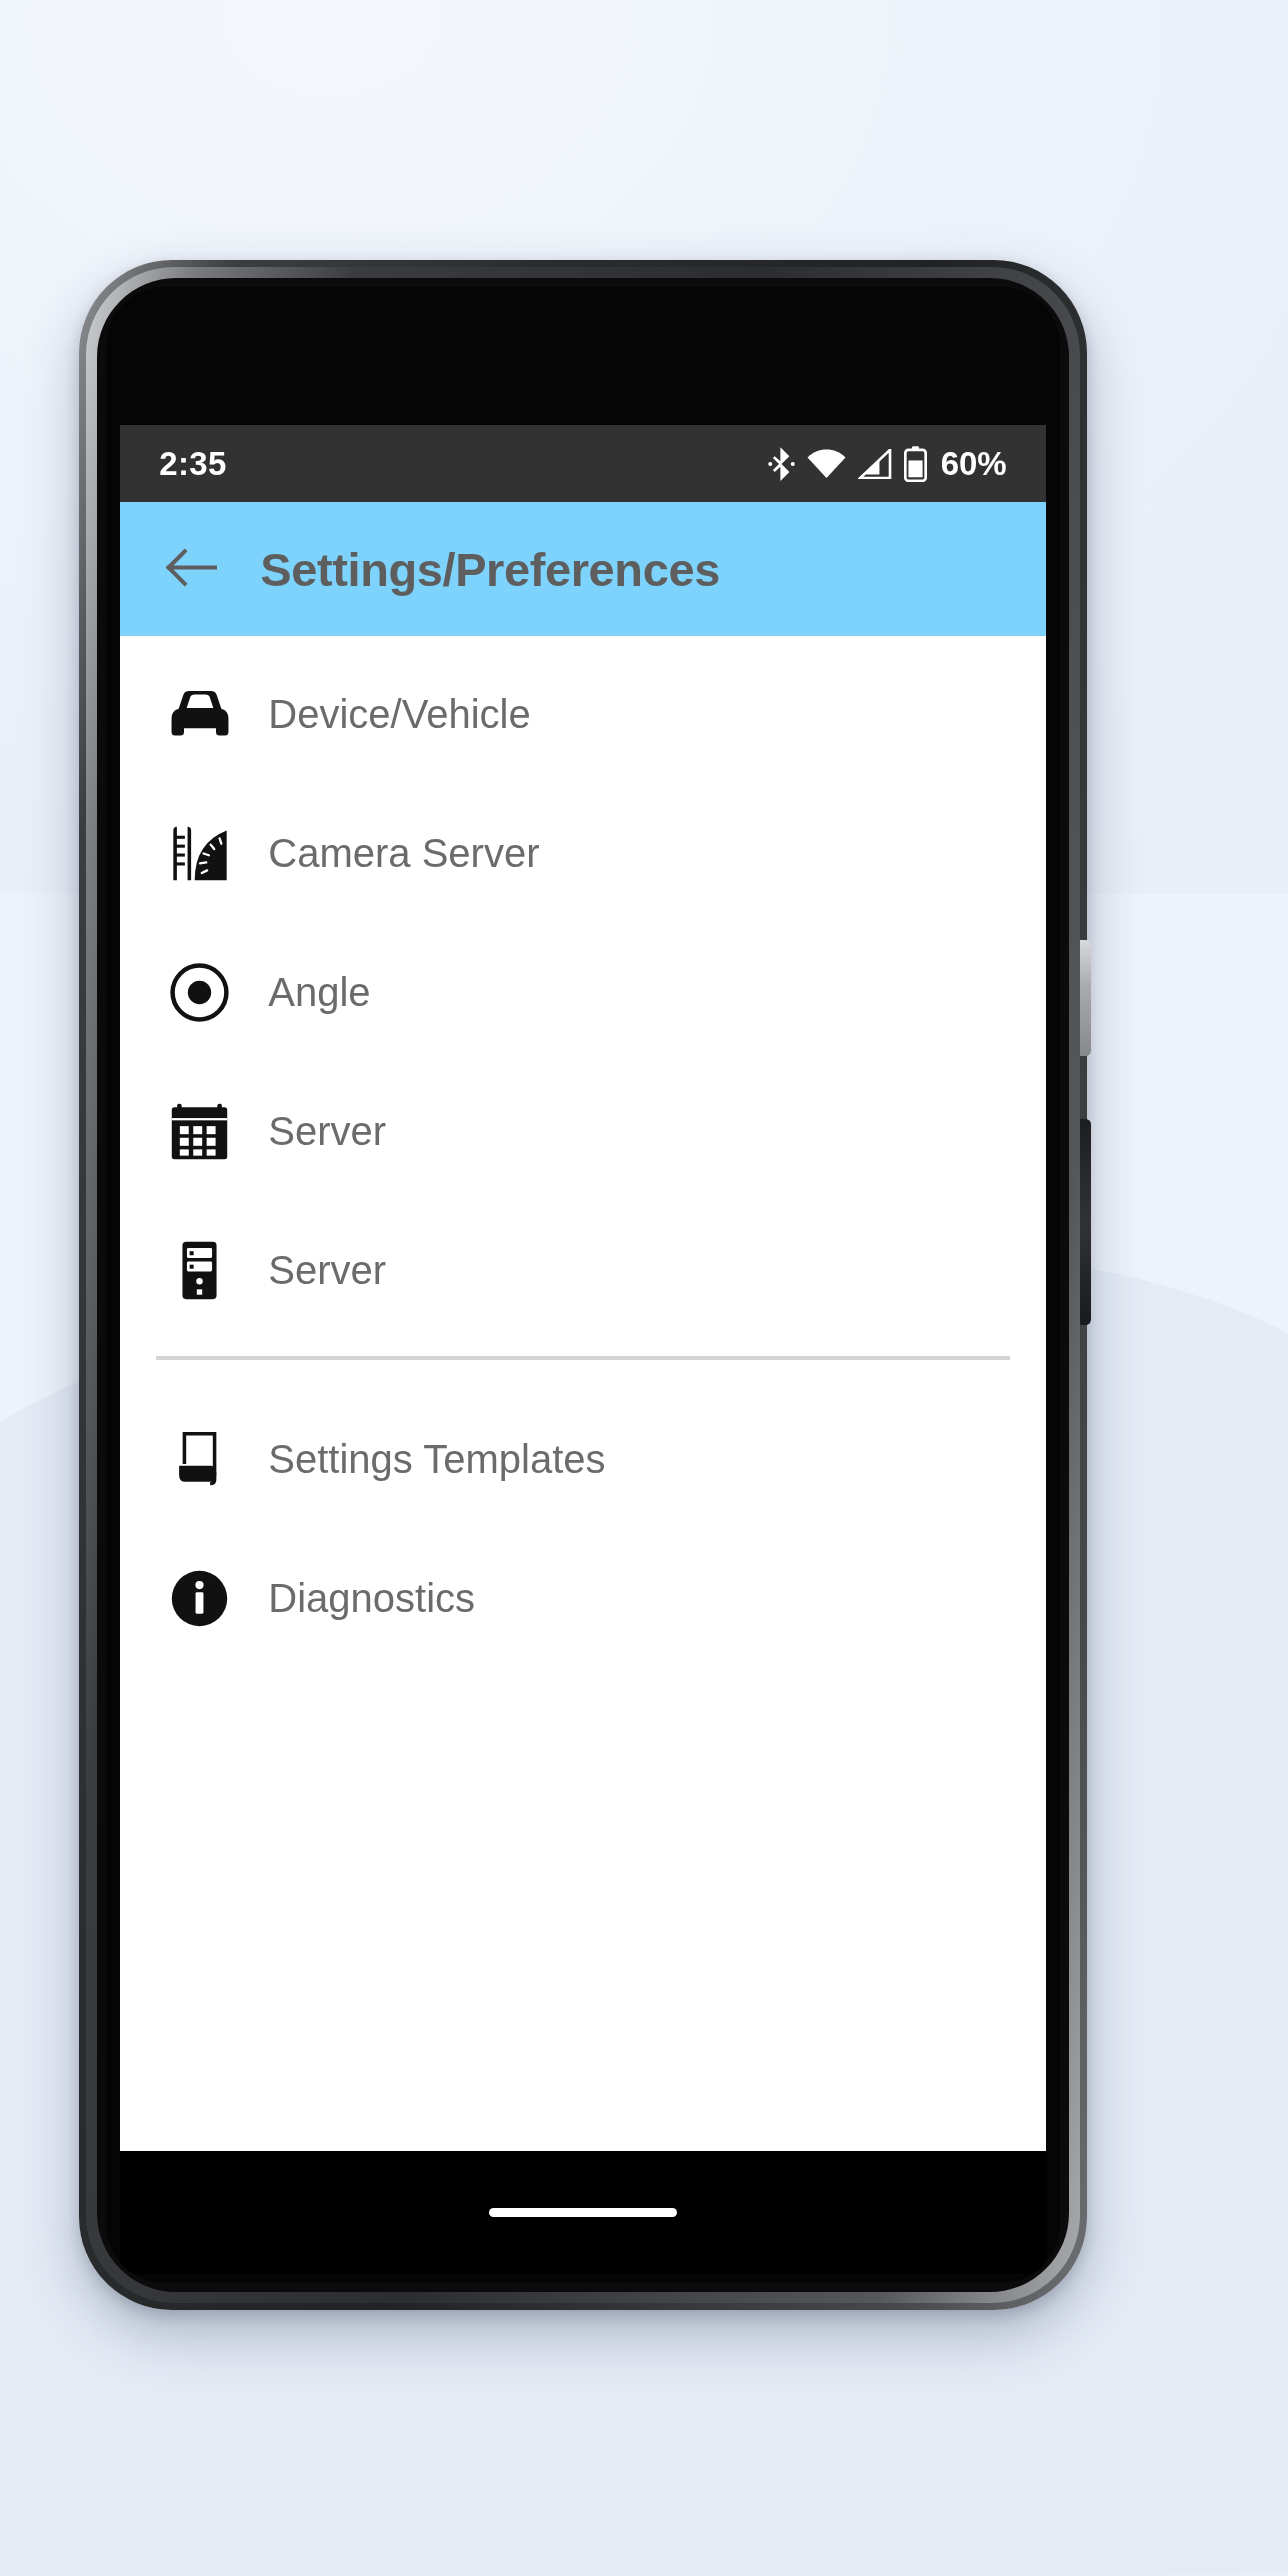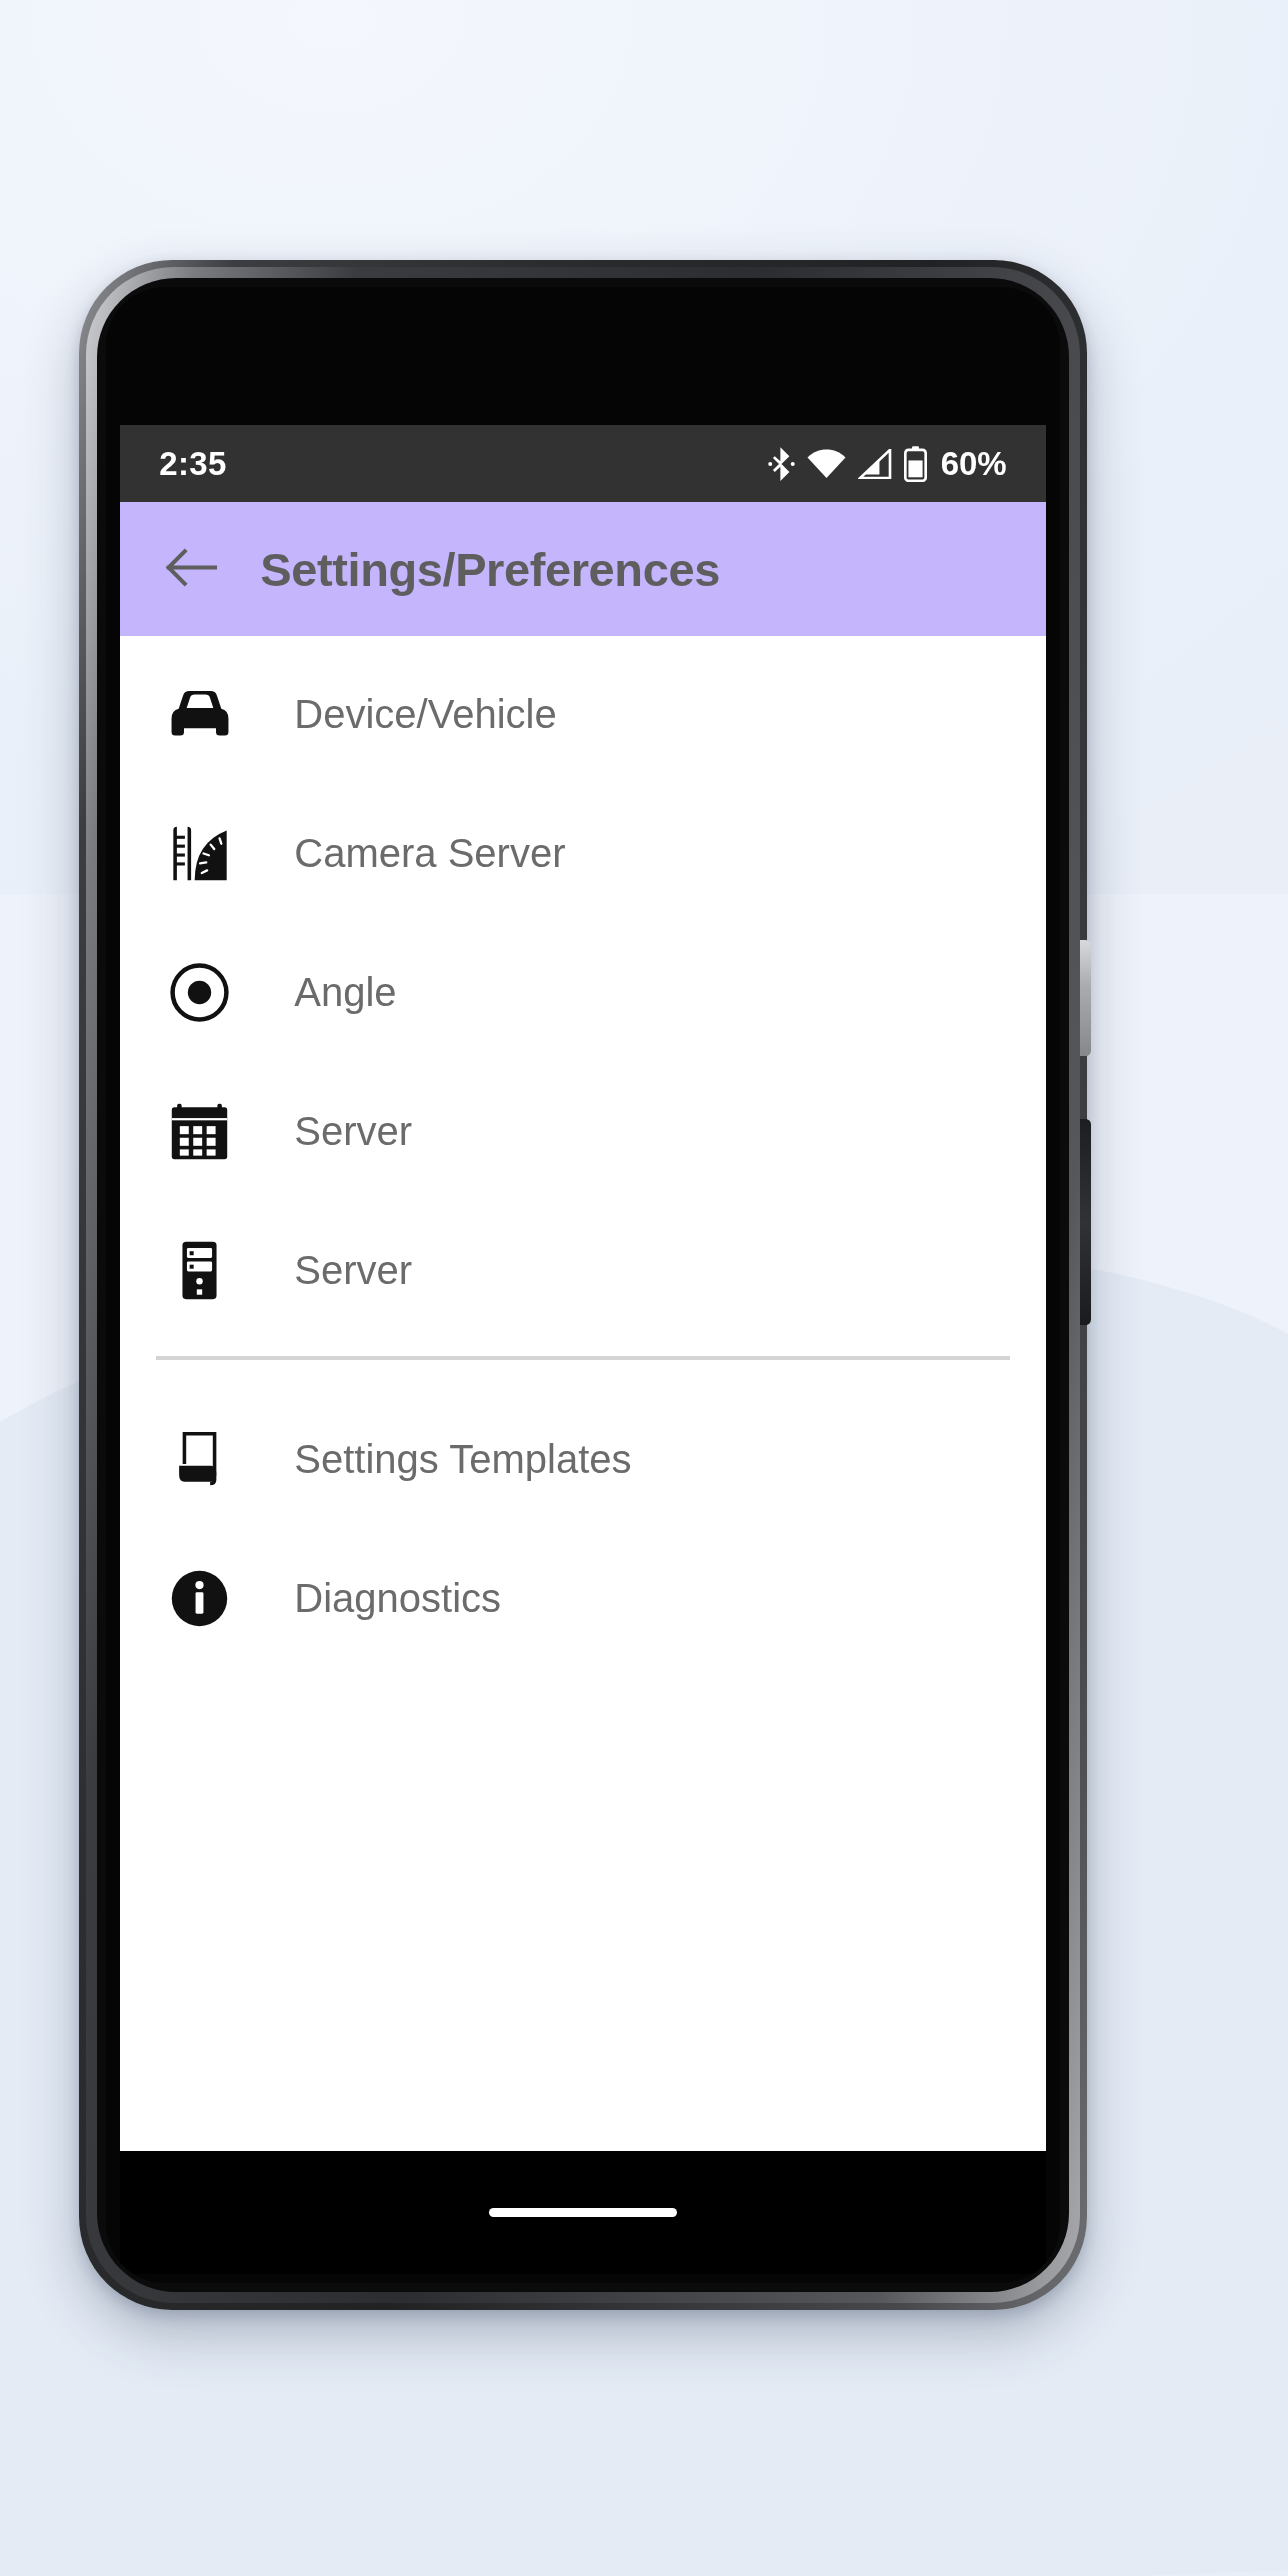--- a/index.html
+++ b/index.html
@@ -168,21 +168,21 @@
     margin-left: 1.8px;
   }
 
   
   .appbar {
     height: 134px;
     display: flex;
     align-items: center;
     padding-left: 39px;
     box-sizing: border-box;
-    background: #c4b5fd;
+    background: #7dd3fc;
   }
   .back-btn {
     width: 63px; height: 63px;
     display: flex; align-items: center; justify-content: center;
     cursor: pointer;
   }
   .appbar-title {
     margin-left: 38px;
     font-size: 47px;
     font-weight: bold;
@@ -204,21 +204,21 @@
   .menu-icon {
     width: 77px;
     min-width: 77px;
     height: 77px;
     display: flex;
     align-items: center;
     justify-content: center;
   }
   .menu-icon svg { display: block; }
   .menu-label {
-    margin-left: 56px;
+    margin-left: 30px;
     font-size: 40px;
     color: #6b6b6b;
     white-space: nowrap;
   }
   .menu-divider {
     height: 3.6px;
     background: #d4d4d4;
     margin: 16px 36px 21.5px 36px;
   }
 

